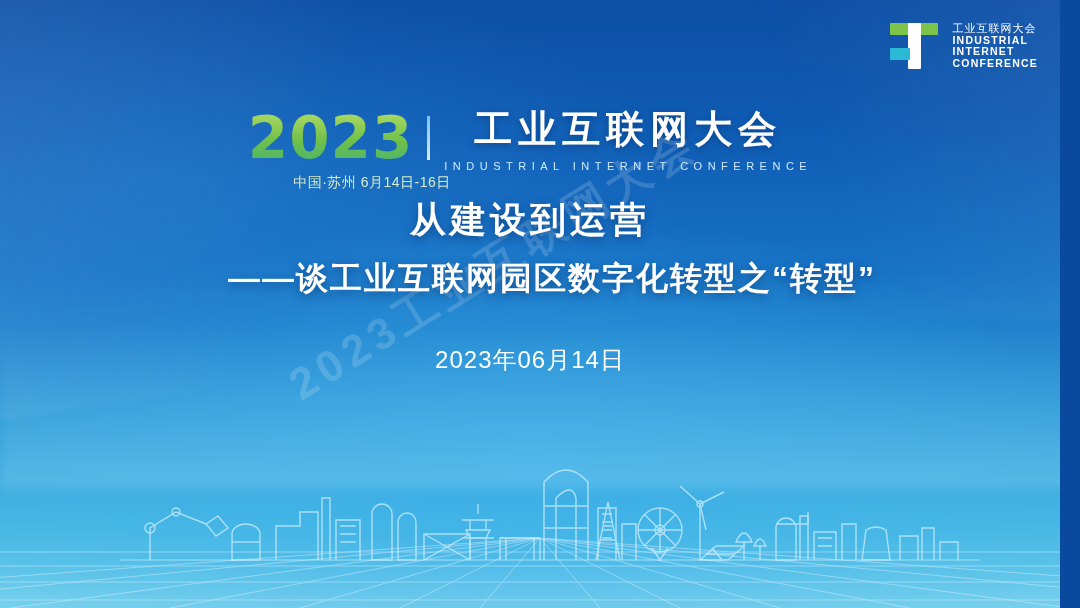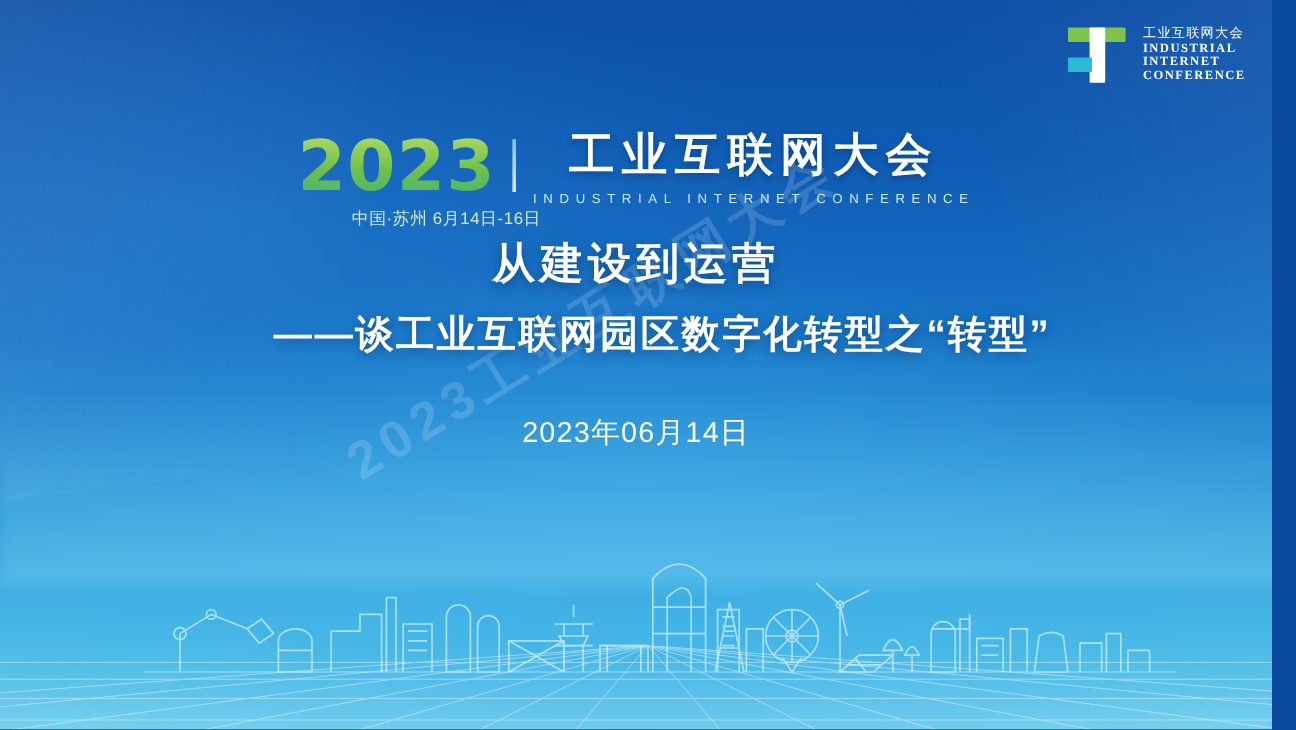--- a/index.html
+++ b/index.html
@@ -27,21 +27,21 @@
      background:linear-gradient(0deg, rgba(180,235,255,0.22), rgba(255,255,255,0) 75%);filter:blur(6px);}
 
   
   .toplogo{position:absolute;right:22px;top:18px;display:flex;align-items:center;gap:10px;}
   .toplogo .mark{position:relative;width:56px;height:56px;}
   .toplogo .mark .bar-h{position:absolute;left:4px;top:5px;width:48px;height:12px;background:#7ec34a;border-radius:1px;}
   .toplogo .mark .bar-v{position:absolute;left:22px;top:5px;width:13px;height:46px;background:#ffffff;border-radius:1px;}
   .toplogo .mark .bar-c{position:absolute;left:4px;top:30px;width:20px;height:12px;background:#2bb9d6;border-radius:1px;}
   .toplogo .txt{color:#fff;line-height:1.12;}
   .toplogo .txt .cn{font-size:11px;letter-spacing:1px;}
-  .toplogo .txt .en{font-size:10.5px;letter-spacing:1.2px;font-weight:bold;font-family:Liberation Serif, serif;}
+  .toplogo .txt .en{font-size:10.5px;letter-spacing:1.2px;font-weight:bold;}
 
   
   .conf{position:absolute;left:0;right:0;top:104px;text-align:center;}
   .conf-row{display:flex;align-items:center;justify-content:center;gap:14px;}
   .year{
     font-size:58px;font-weight:bold;letter-spacing:1px;
     background:linear-gradient(180deg,#bfe06a 0%,#6fc04a 55%,#3faf7d 100%);
     -webkit-background-clip:text;background-clip:text;color:transparent;
     font-family:"DejaVu Sans", sans-serif;
   }

